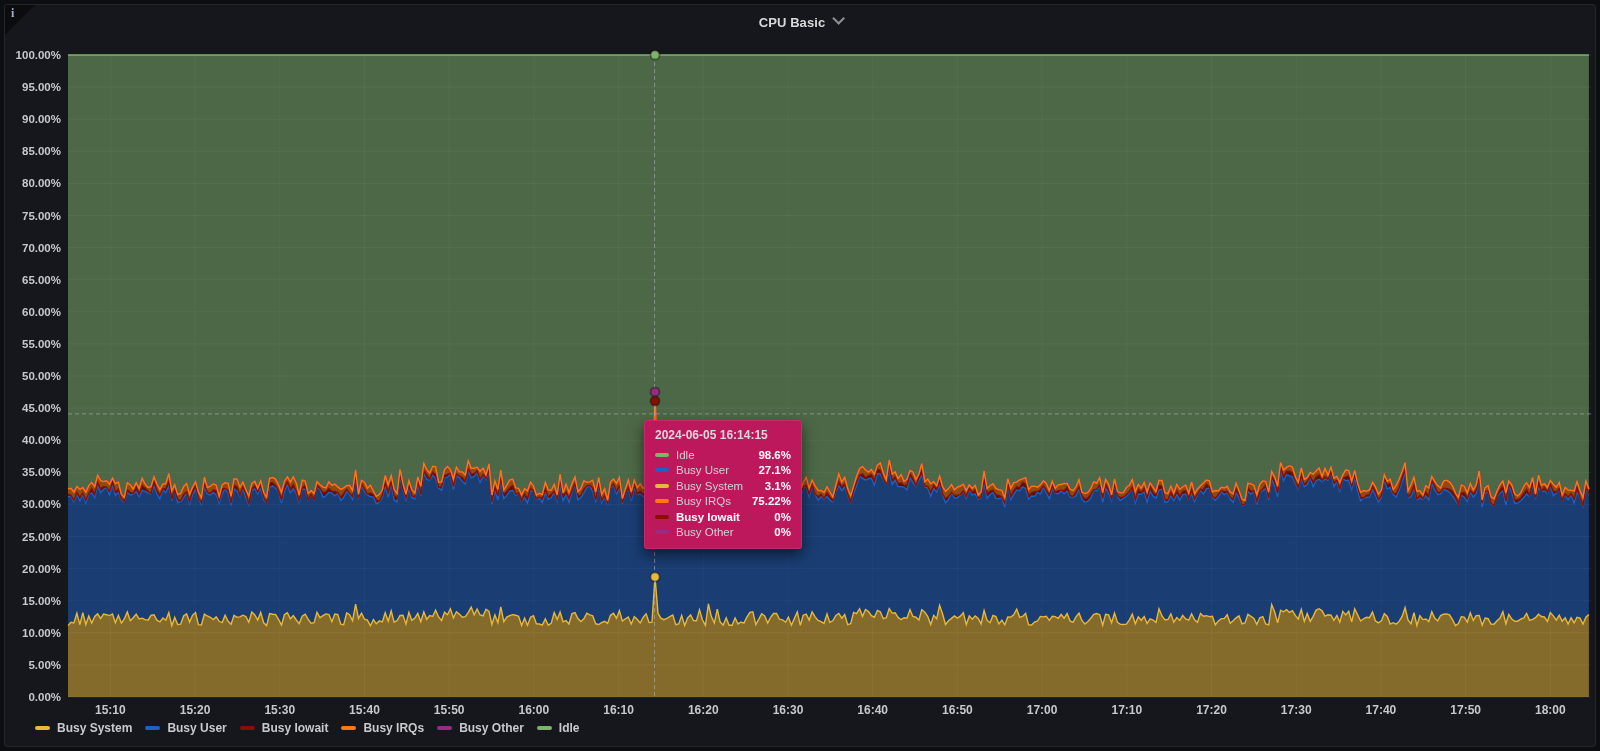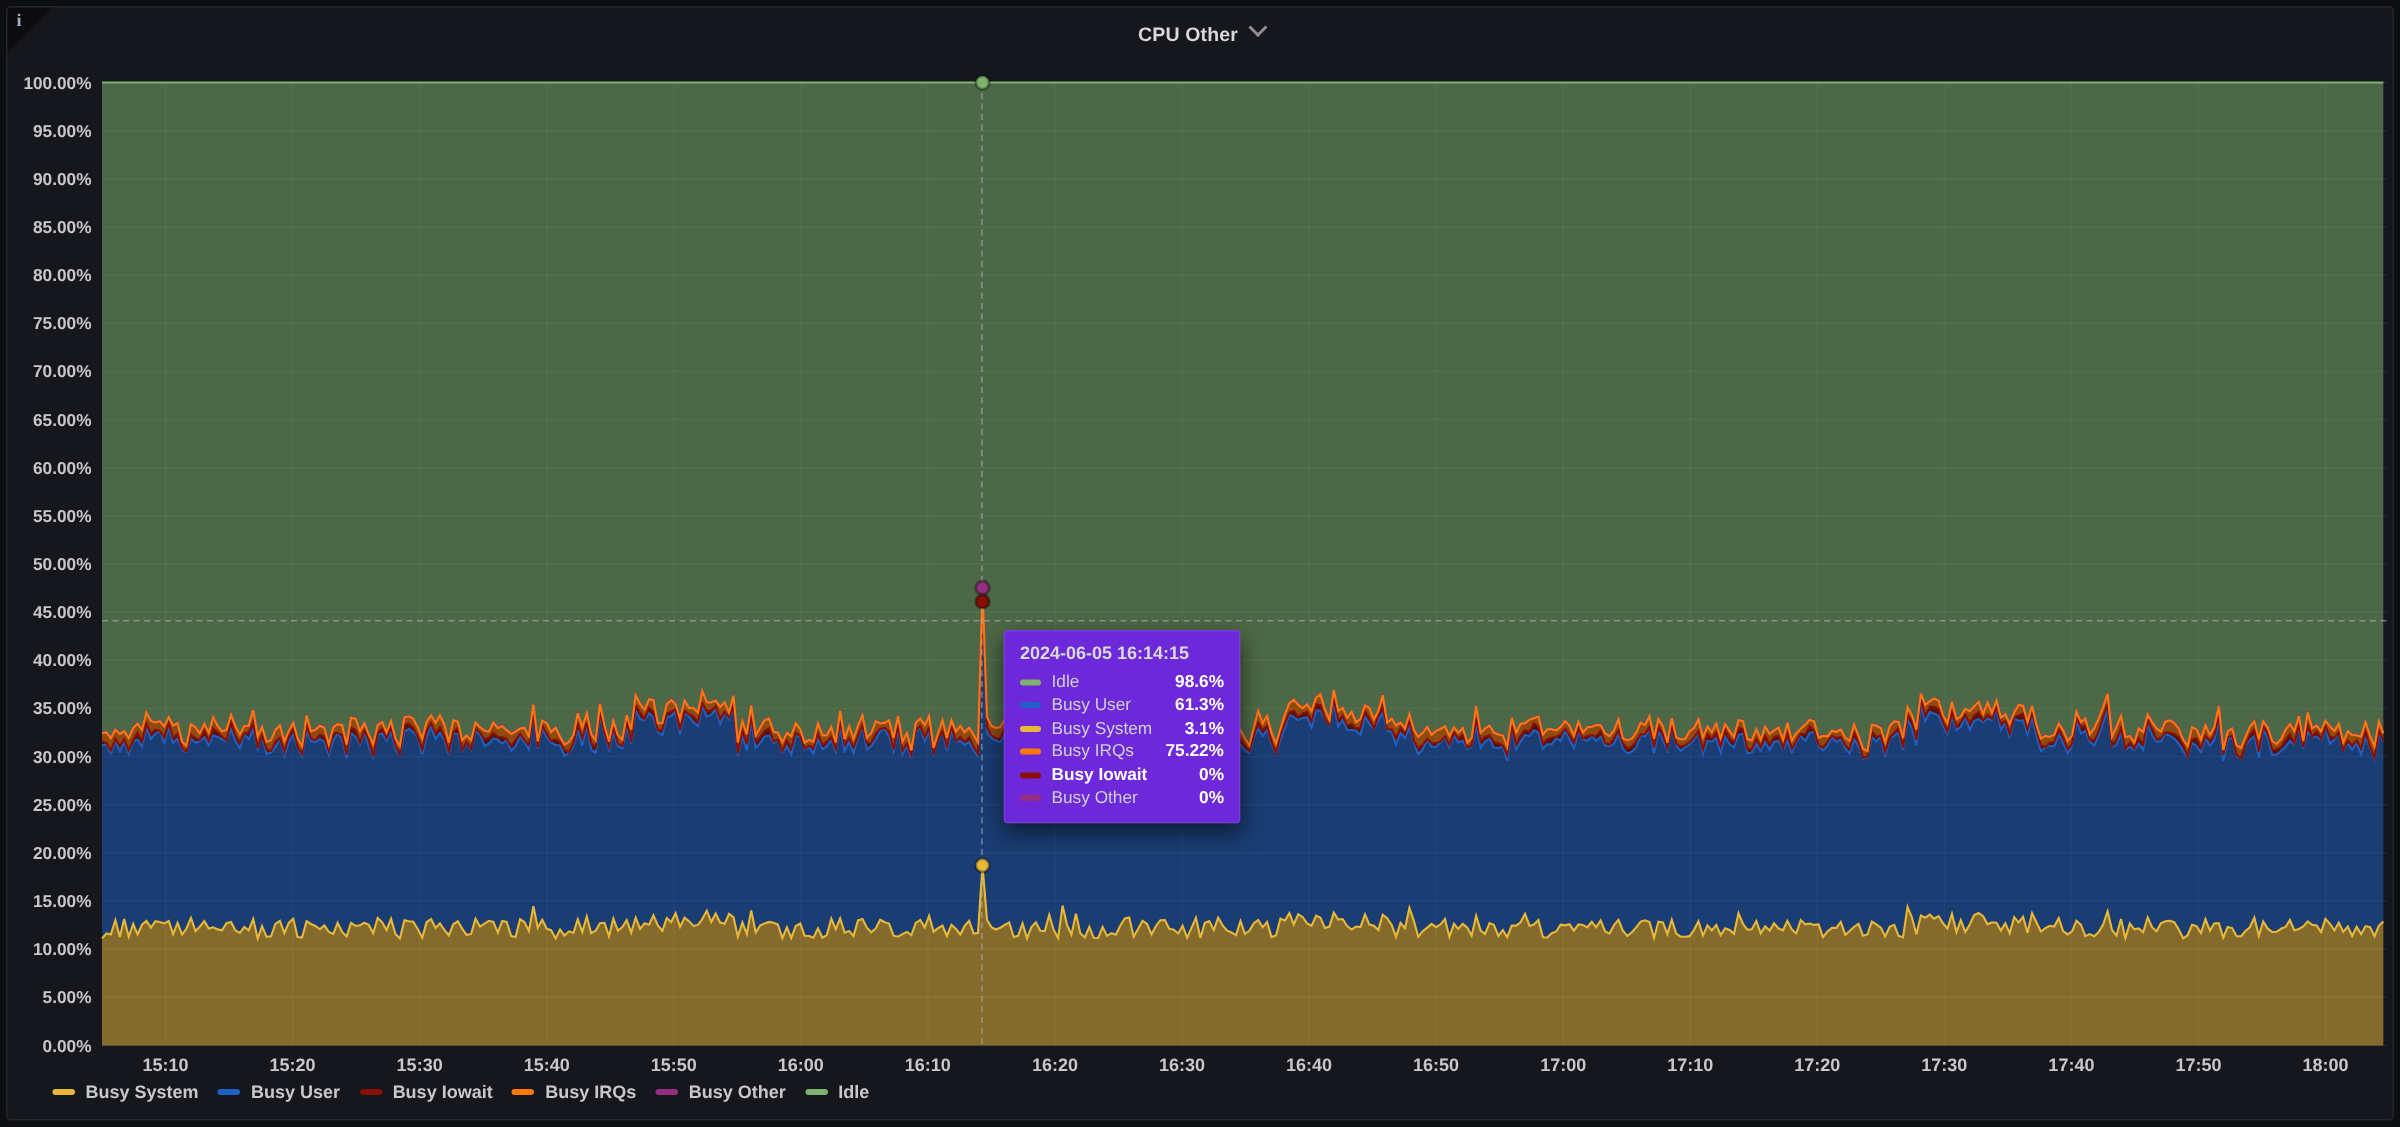--- a/index.html
+++ b/index.html
@@ -13,43 +13,43 @@
   .chev { width:9px; height:9px; border-right:2px solid #8e8e93; border-bottom:2px solid #8e8e93;
     transform:rotate(45deg) translateY(-3px); margin-top:-4px; }
   .info-corner { position:absolute; left:0; top:0; width:0; height:0;
     border-top:30px solid rgba(0,0,0,0.45); border-right:30px solid transparent; cursor:pointer; }
   .info-corner span { position:absolute; top:-29px; left:6px; color:#9fb0c9;
     font-size:12px; font-weight:700; font-family:"Liberation Serif","DejaVu Serif",serif; }
   svg#chart { position:absolute; left:0; top:0; }
   .tick { fill:#c7c8cc; font-family:"Liberation Sans","DejaVu Sans",sans-serif;
     font-size:11.5px; font-weight:700; }
   .xtick { font-size:12px; }
-  .tooltip { position:absolute; left:664px; top:415px; min-width:130px; z-index:5;
-    background:#6d28d9; border:1px solid rgba(255,255,255,0.09); border-radius:3px;
+  .tooltip { position:absolute; left:639px; top:415px; min-width:130px; z-index:5;
+    background:#be185d; border:1px solid rgba(255,255,255,0.09); border-radius:3px;
     padding:7px 10px 8px 10px; box-shadow:0 6px 14px rgba(0,0,0,0.55); }
   .tooltip-title { color:#d8d9da; font-size:12px; font-weight:700; margin-bottom:5px; white-space:nowrap; }
   .tt-row { display:flex; align-items:center; gap:7px; height:15.5px;
     color:#d0d1d5; font-size:11.5px; white-space:nowrap; }
   .tt-row .swatch { width:14px; height:4px; border-radius:2px; flex:none; }
   .tt-row .val { margin-left:auto; padding-left:14px; font-weight:700; color:#ffffff; }
   .tt-row.hovered .lbl { font-weight:700; color:#ffffff; }
   .legend { position:absolute; left:30px; top:716px; display:flex; align-items:center; gap:13px; z-index:4; }
   .legend-item { display:flex; align-items:center; gap:7px; cursor:pointer; }
   .legend-item .swatch { width:15px; height:4px; border-radius:2px; }
   .legend-item .lbl { color:#c8c9cd; font-size:12px; font-weight:700; }
 </style>
 </head>
 <body>
 
 <div class="panel">
   <div class="info-corner">
     <span>i</span>
   </div>
   <div class="panel-header">
-    <span class="panel-title">CPU Other</span>
+    <span class="panel-title">CPU Basic</span>
     <span class="chev"></span>
   </div>
 
   <svg id="chart" width="1600" height="751" viewBox="0 0 1600 751">
       <line x1="63" x2="1586" y1="50" y2="50" stroke="rgba(255,255,255,0.07)"></line>
       <text x="56" y="54" text-anchor="end" class="tick">100.00%</text>
       <line x1="63" x2="1586" y1="82.1" y2="82.1" stroke="rgba(255,255,255,0.07)"></line>
       <text x="56" y="86.1" text-anchor="end" class="tick">95.00%</text>
       <line x1="63" x2="1586" y1="114.2" y2="114.2" stroke="rgba(255,255,255,0.07)"></line>
       <text x="56" y="118.2" text-anchor="end" class="tick">90.00%</text>
@@ -149,21 +149,21 @@
     <div class="tooltip-title">2024-06-05 16:14:15</div>
     <div id="tt-rows">
         <div class="tt-row">
           <span class="swatch" style="background: rgb(126, 178, 109);"></span>
           <span class="lbl">Idle</span>
           <span class="val">98.6%</span>
         </div>
         <div class="tt-row">
           <span class="swatch" style="background: rgb(31, 96, 196);"></span>
           <span class="lbl">Busy User</span>
-          <span class="val">61.3%</span>
+          <span class="val">27.1%</span>
         </div>
         <div class="tt-row">
           <span class="swatch" style="background: rgb(234, 184, 57);"></span>
           <span class="lbl">Busy System</span>
           <span class="val">3.1%</span>
         </div>
         <div class="tt-row">
           <span class="swatch" style="background: rgb(255, 120, 10);"></span>
           <span class="lbl">Busy IRQs</span>
           <span class="val">75.22%</span>

